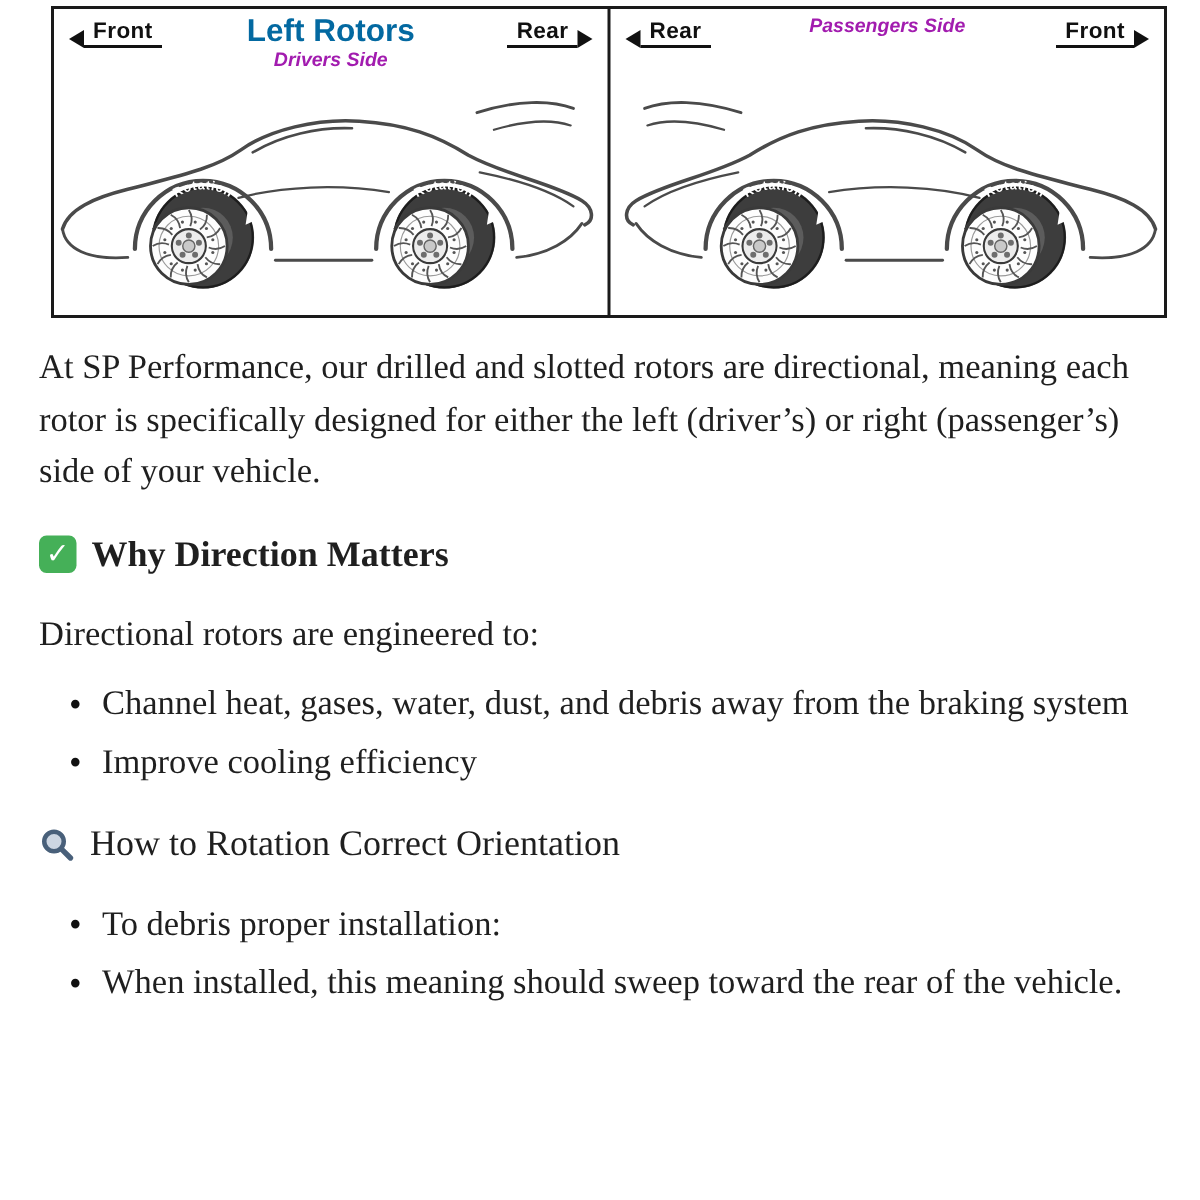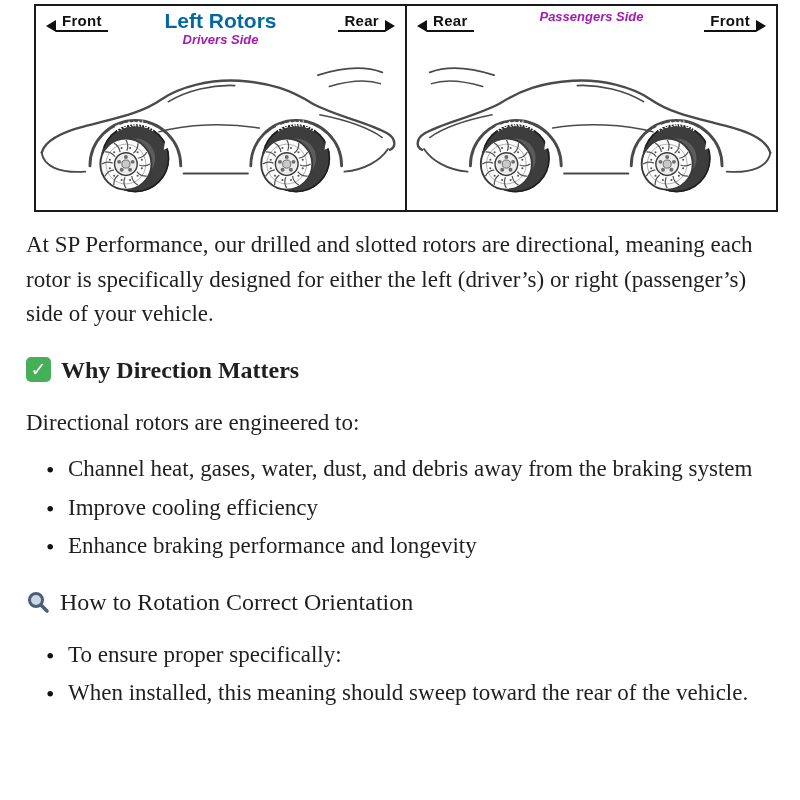--- a/index.html
+++ b/index.html
@@ -263,30 +263,29 @@
     <div class="section-heading bold">
       <span class="check-icon-box">✓</span>
       <span>Why Direction Matters</span>
     </div>
 
     <p class="lead">Directional rotors are engineered to:</p>
 
     <ul class="bullets">
       <li>Channel heat, gases, water, dust, and debris away from the braking system</li>
       <li>Improve cooling efficiency</li>
-      <li>Enhance braking performance and longevity</li>
     </ul>
 
     <div class="section-heading">
       <svg class="mag-icon" width="24" height="24" viewBox="0 0 24 24">
         <circle cx="10" cy="10" r="6.5" fill="#cdd6e2" stroke="#49607a" stroke-width="3"></circle>
         <line x1="15.2" y1="15.2" x2="21" y2="21" stroke="#49607a" stroke-width="3.6" stroke-linecap="round"></line>
       </svg>
       <span>How to Rotation Correct Orientation</span>
     </div>
 
     <ul class="bullets">
-      <li>To ensure proper specifically:</li>
+      <li>To debris proper installation:</li>
       <li>When installed, this meaning should sweep toward the rear of the vehicle.</li>
     </ul>
 
   </div>
 </div>
 
 </body></html>

